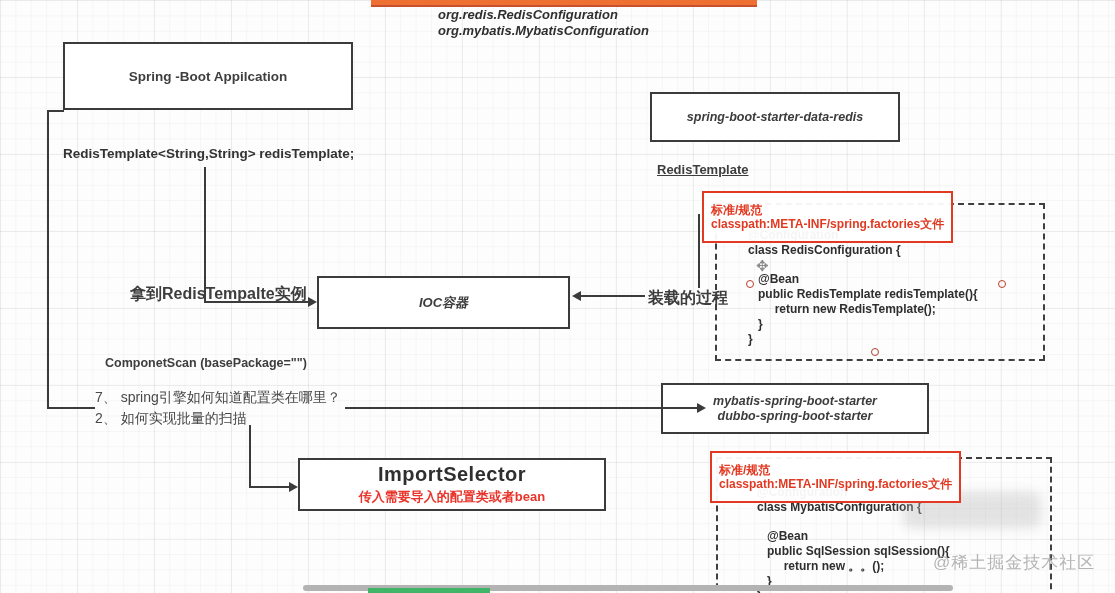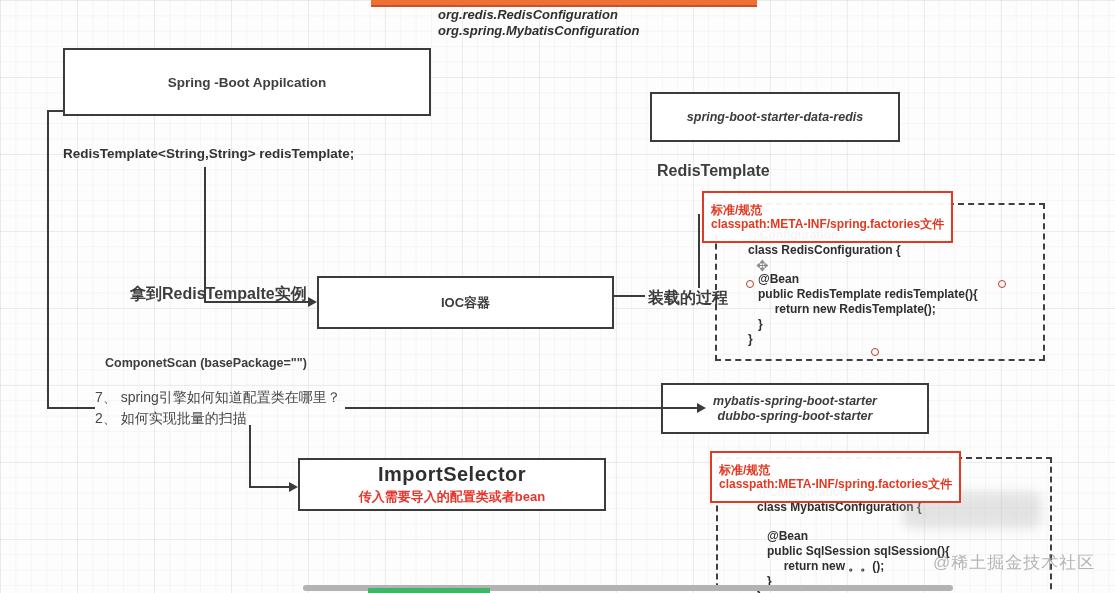--- a/index.html
+++ b/index.html
@@ -48,53 +48,53 @@
 </style>
 </head>
 <body>
 
 <div id="canvas">
 
   <div class="topbar"></div>
 
   <div class="abs bold italic" style="left:438px;top:7px;font-size:13px;line-height:15.5px;color:#2f2f2f;z-index:2;">
     <div>org.redis.RedisConfiguration</div>
-    <div>org.spring.MybatisConfiguration</div>
+    <div>org.mybatis.MybatisConfiguration</div>
   </div>
 
-  <div class="box" style="left:63px;top:48px;width:368px;height:68px;z-index:2;">
+  <div class="box" style="left:63px;top:42px;width:290px;height:68px;z-index:2;">
     <span class="bold" style="font-size:13.5px;color:#3f3f3f;">Spring -Boot Appilcation</span>
   </div>
 
   <div class="abs bold" style="left:63px;top:146px;font-size:13.5px;color:#333;z-index:2;">RedisTemplate&lt;String,String&gt; redisTemplate;</div>
 
   <div class="hline" style="left:47px;top:110px;width:17px;"></div>
   <div class="vline" style="left:47px;top:110px;height:298px;"></div>
   <div class="hline" style="left:47px;top:407px;width:48px;"></div>
 
   <div class="vline" style="left:204px;top:167px;height:136px;"></div>
   <div class="hline" style="left:204px;top:301px;width:104px;"></div>
   <div class="arr-r" style="left:308px;top:297px;"></div>
   <div class="edge-label" style="left:130px;top:284px;">拿到RedisTempalte实例</div>
 
-  <div class="box" style="left:317px;top:276px;width:297px;height:53px;z-index:1;">
+  <div class="box" style="left:317px;top:276px;width:253px;height:53px;z-index:1;font-style:italic;">
     <span class="bold" style="font-size:13px;">IOC容器</span>
   </div>
 
   <div class="arr-l" style="left:572px;top:291px;"></div>
   <div class="hline" style="left:581px;top:295px;width:64px;"></div>
   <div class="edge-label" style="left:648px;top:288px;">装载的过程</div>
   <div class="vline" style="left:698px;top:214px;height:74px;"></div>
 
   <div class="abs bold" style="left:105px;top:356px;font-size:12.5px;color:#3d3d3d;z-index:2;">ComponetScan (basePackage="")</div>
 
   <div class="box" style="left:650px;top:92px;width:250px;height:50px;z-index:2;">
     <span class="bold italic" style="font-size:12.5px;">spring-boot-starter-data-redis</span>
   </div>
-  <div class="abs bold" style="left:657px;top:162px;font-size:16px;color:#3d3d3d;z-index:2;">RedisTemplate</div>
+  <div class="abs bold" style="left:657px;top:162px;font-size:13px;color:#3d3d3d;z-index:2;text-decoration:underline;">RedisTemplate</div>
 
   <div class="dashbox" style="left:715px;top:203px;width:330px;height:158px;z-index:1;"></div>
   <div class="redbox" style="left:702px;top:191px;">
     <div>标准/规范</div>
     <div>classpath:META-INF/spring.factories文件</div>
   </div>
   <div class="code" style="left:748px;top:228px;">@Configuration
 class RedisConfiguration {
 
    @Bean

